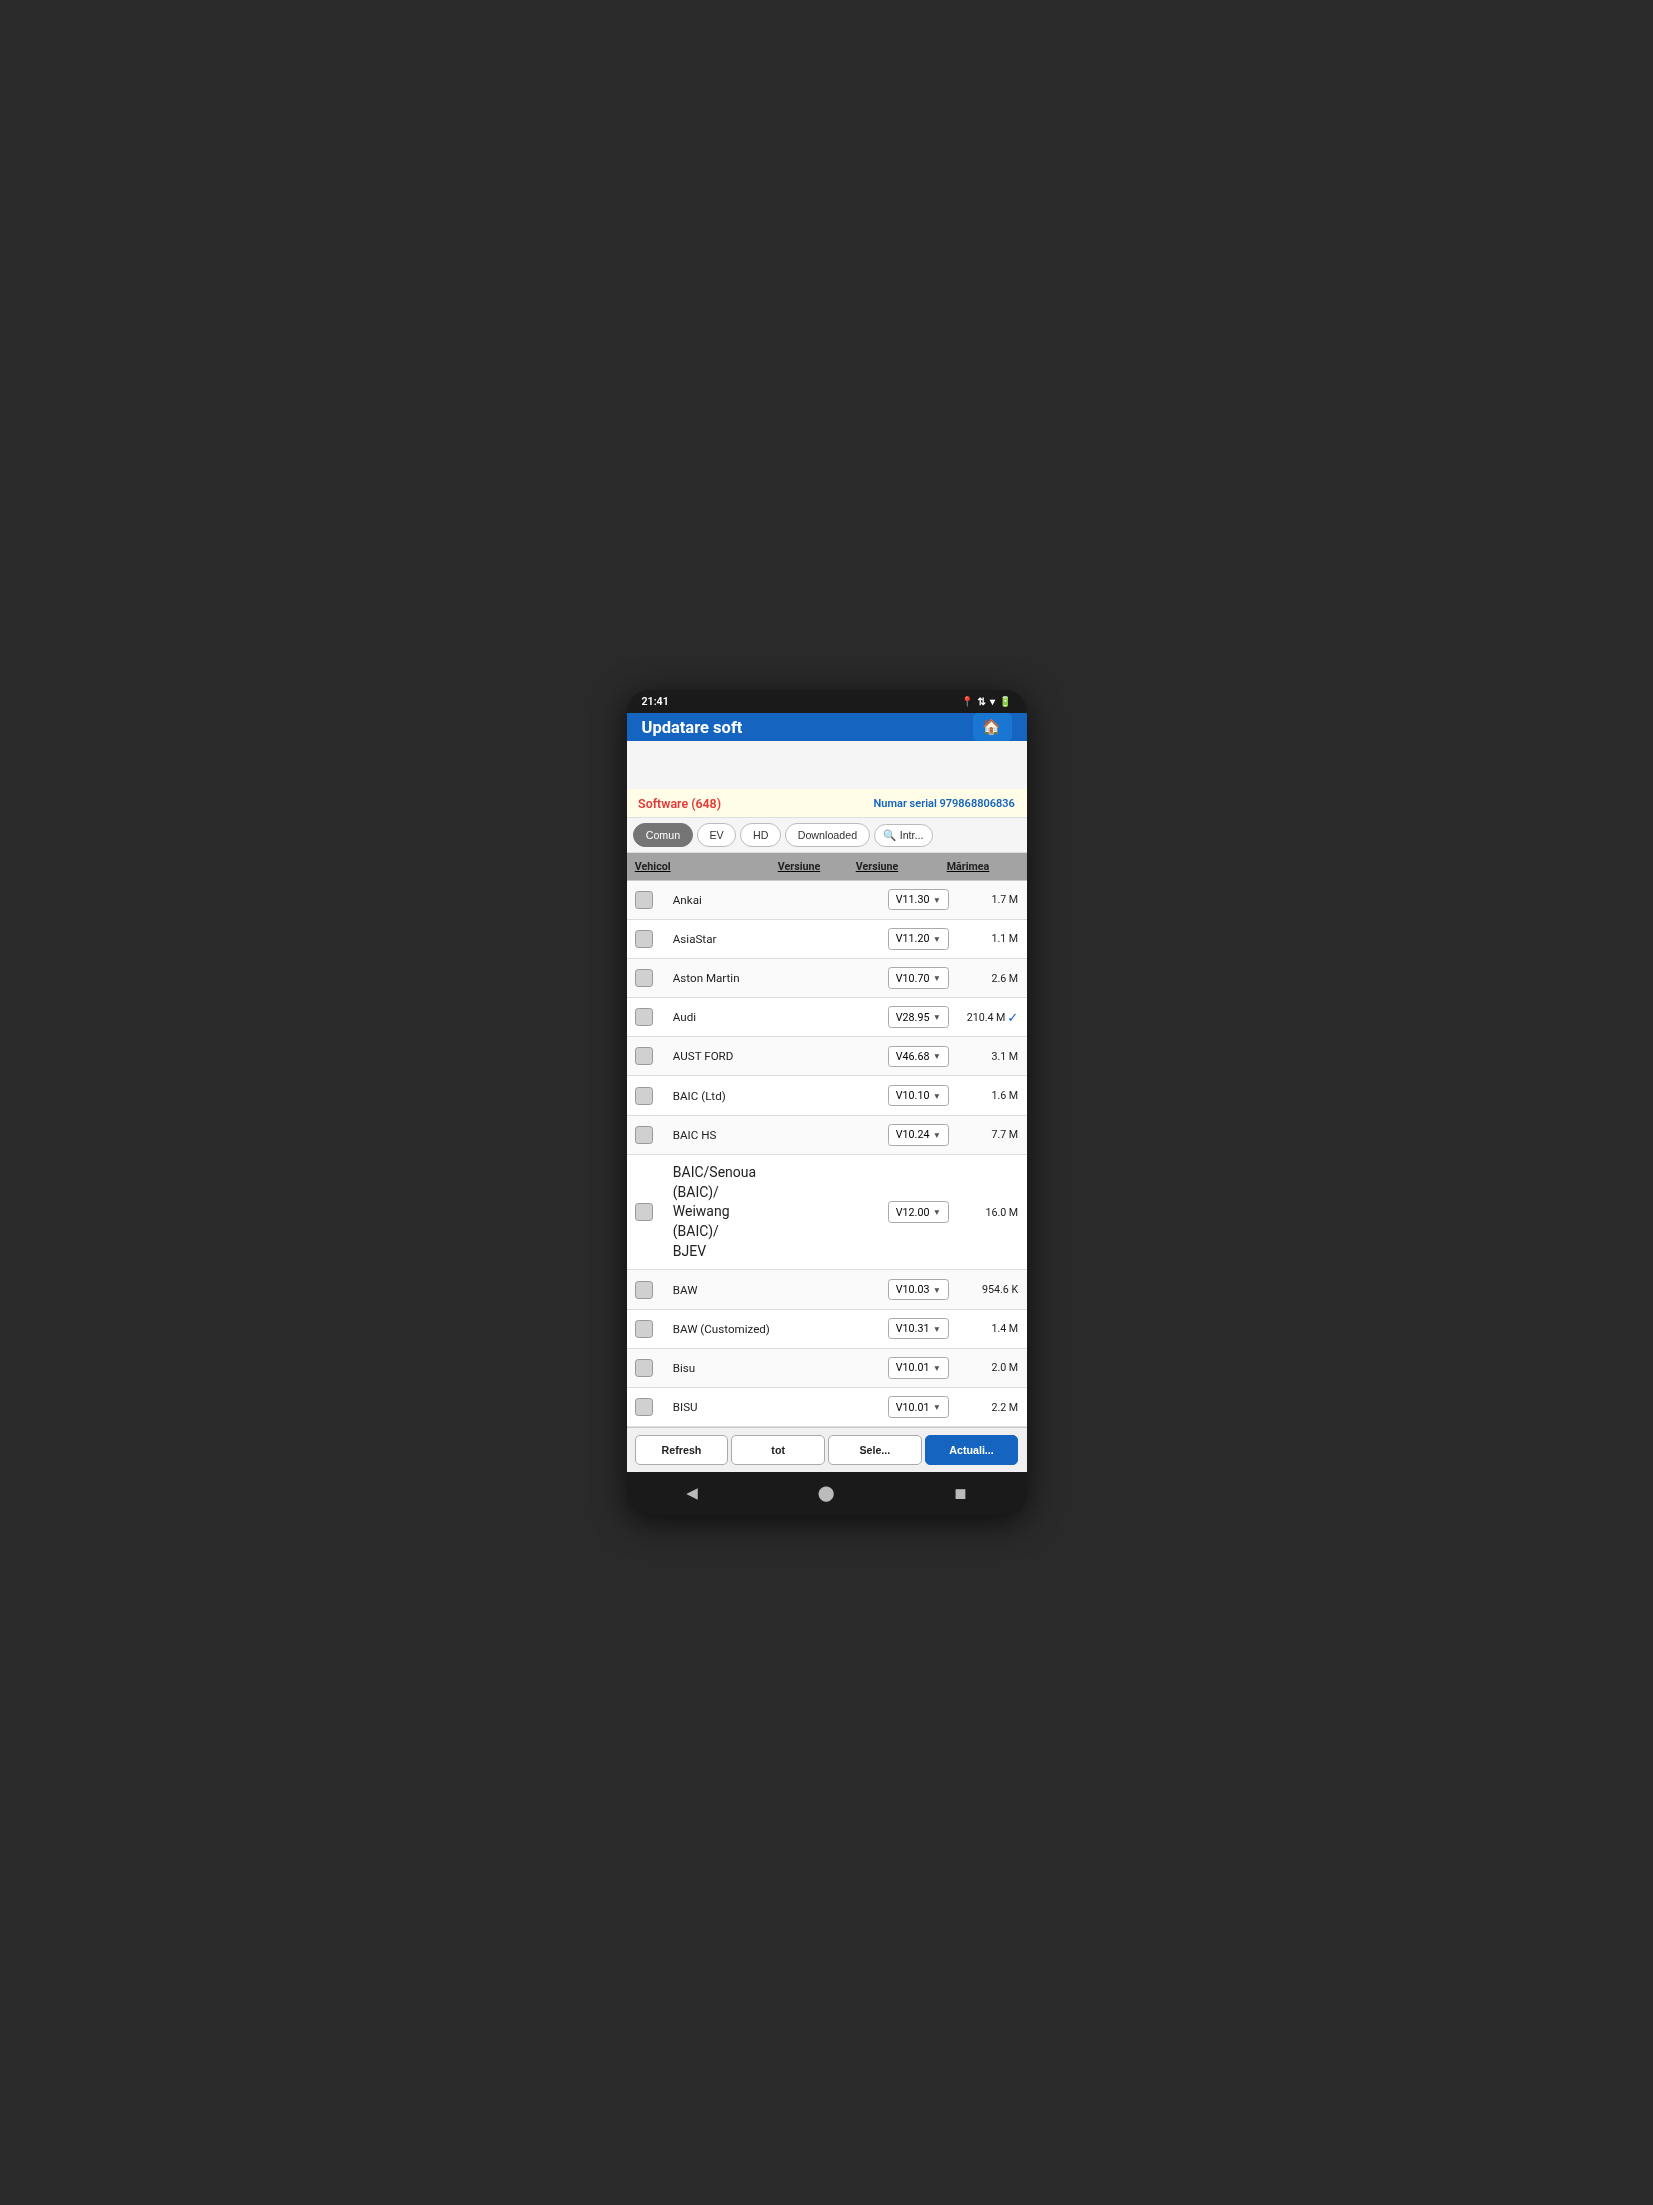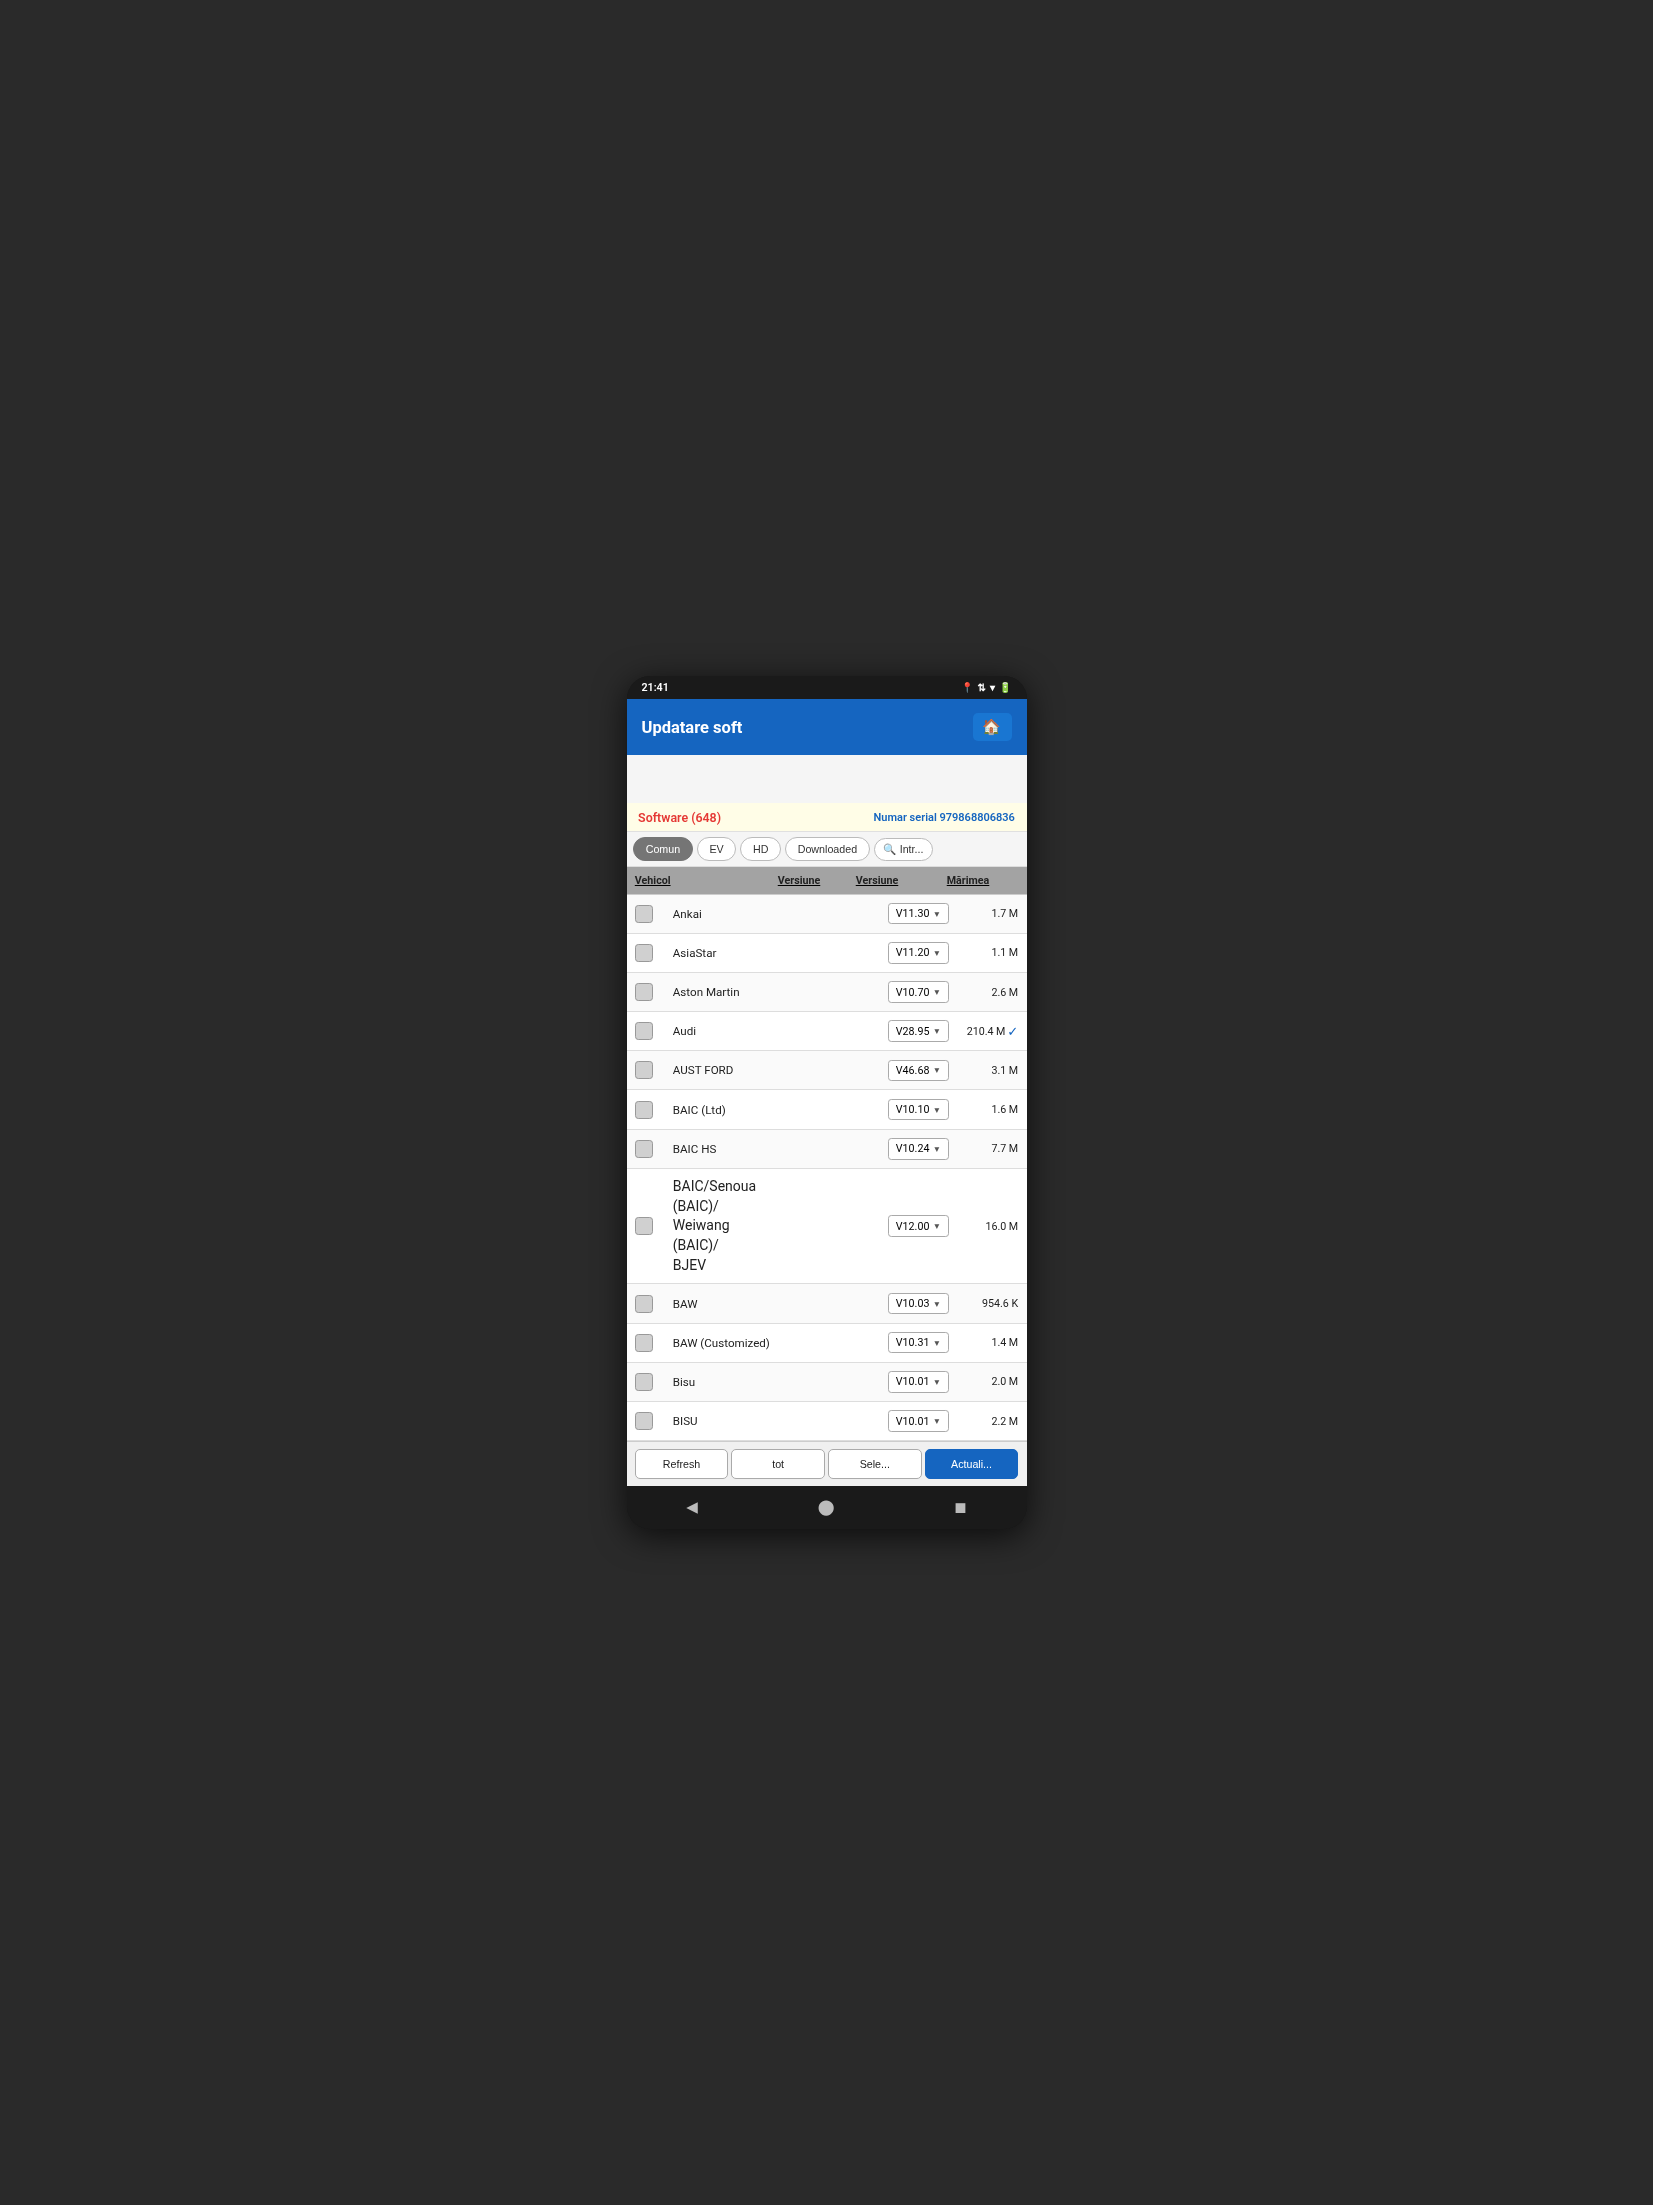--- a/index.html
+++ b/index.html
@@ -35,21 +35,21 @@
       display: flex;
       gap: 4.1px;
       align-items: center;
       font-size: 10px;
     }
     .app-header {
       background: #1565c0;
       display: flex;
       justify-content: space-between;
       align-items: center;
-      padding: 14px 15px;
+      padding: 0 15px;
     }
     .app-title {
       color: white;
       font-size: 16.5px;
       font-weight: bold;
     }
     .home-btn {
       background: #1976d2;
       border: none;
       border-radius: 5px;
@@ -201,20 +201,21 @@
     .bottom-btn {
       flex: 1;
       padding: 8.3px 4.1px;
       border-radius: 5px;
       border: 0.8px solid #aaa;
       background: white;
       font-size: 10.7px;
       cursor: pointer;
       text-align: center;
       color: #222;
+      font-weight: bold;
     }
     .bottom-btn.primary {
       background: #1565c0;
       color: white;
       border-color: #1565c0;
     }
     .nav-bar {
       background: #1a1a1a;
       display: flex;
       justify-content: space-around;

